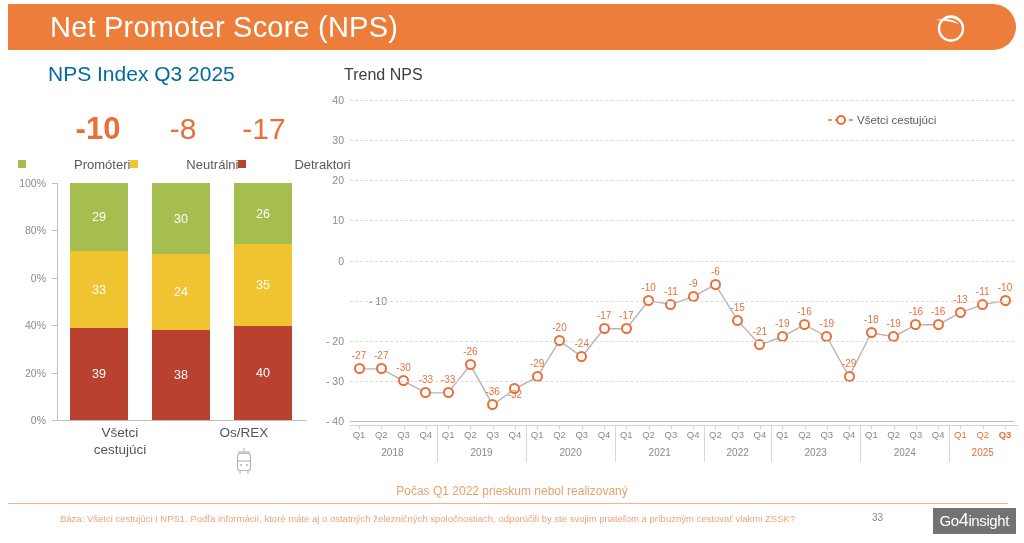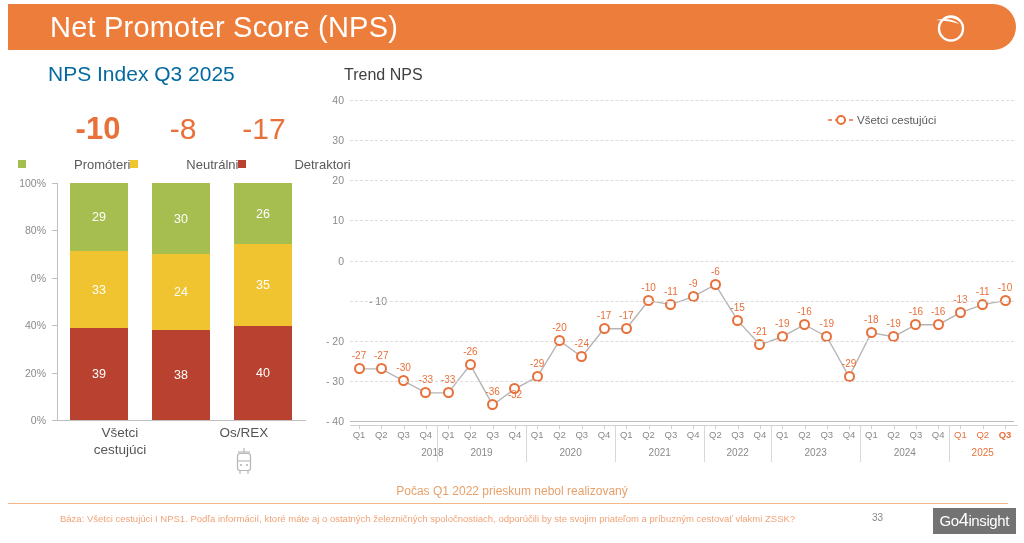--- a/index.html
+++ b/index.html
@@ -385,21 +385,21 @@
 <div class="tr-xaxis">
   <div class="tr-xtop"></div>
 <div class="tr-q" style="left: 9px;">Q1</div>
     <div class="tr-minitick" style="left: 9px;"></div>
     <div class="tr-q" style="left: 31.2759px;">Q2</div>
     <div class="tr-minitick" style="left: 31.2759px;"></div>
     <div class="tr-q" style="left: 53.5517px;">Q3</div>
     <div class="tr-minitick" style="left: 53.5517px;"></div>
     <div class="tr-q" style="left: 75.8276px;">Q4</div>
     <div class="tr-minitick" style="left: 75.8276px;"></div>
-    <div class="tr-year" style="left: 42.4138px; margin-left: 40px;">2018</div>
+    <div class="tr-year" style="left: 42.4138px;">2018</div>
     <div class="tr-sep" style="left: 86.9655px;"></div>
     <div class="tr-q" style="left: 98.1034px;">Q1</div>
     <div class="tr-minitick" style="left: 98.1034px;"></div>
     <div class="tr-q" style="left: 120.379px;">Q2</div>
     <div class="tr-minitick" style="left: 120.379px;"></div>
     <div class="tr-q" style="left: 142.655px;">Q3</div>
     <div class="tr-minitick" style="left: 142.655px;"></div>
     <div class="tr-q" style="left: 164.931px;">Q4</div>
     <div class="tr-minitick" style="left: 164.931px;"></div>
     <div class="tr-year" style="left: 131.517px;">2019</div>

